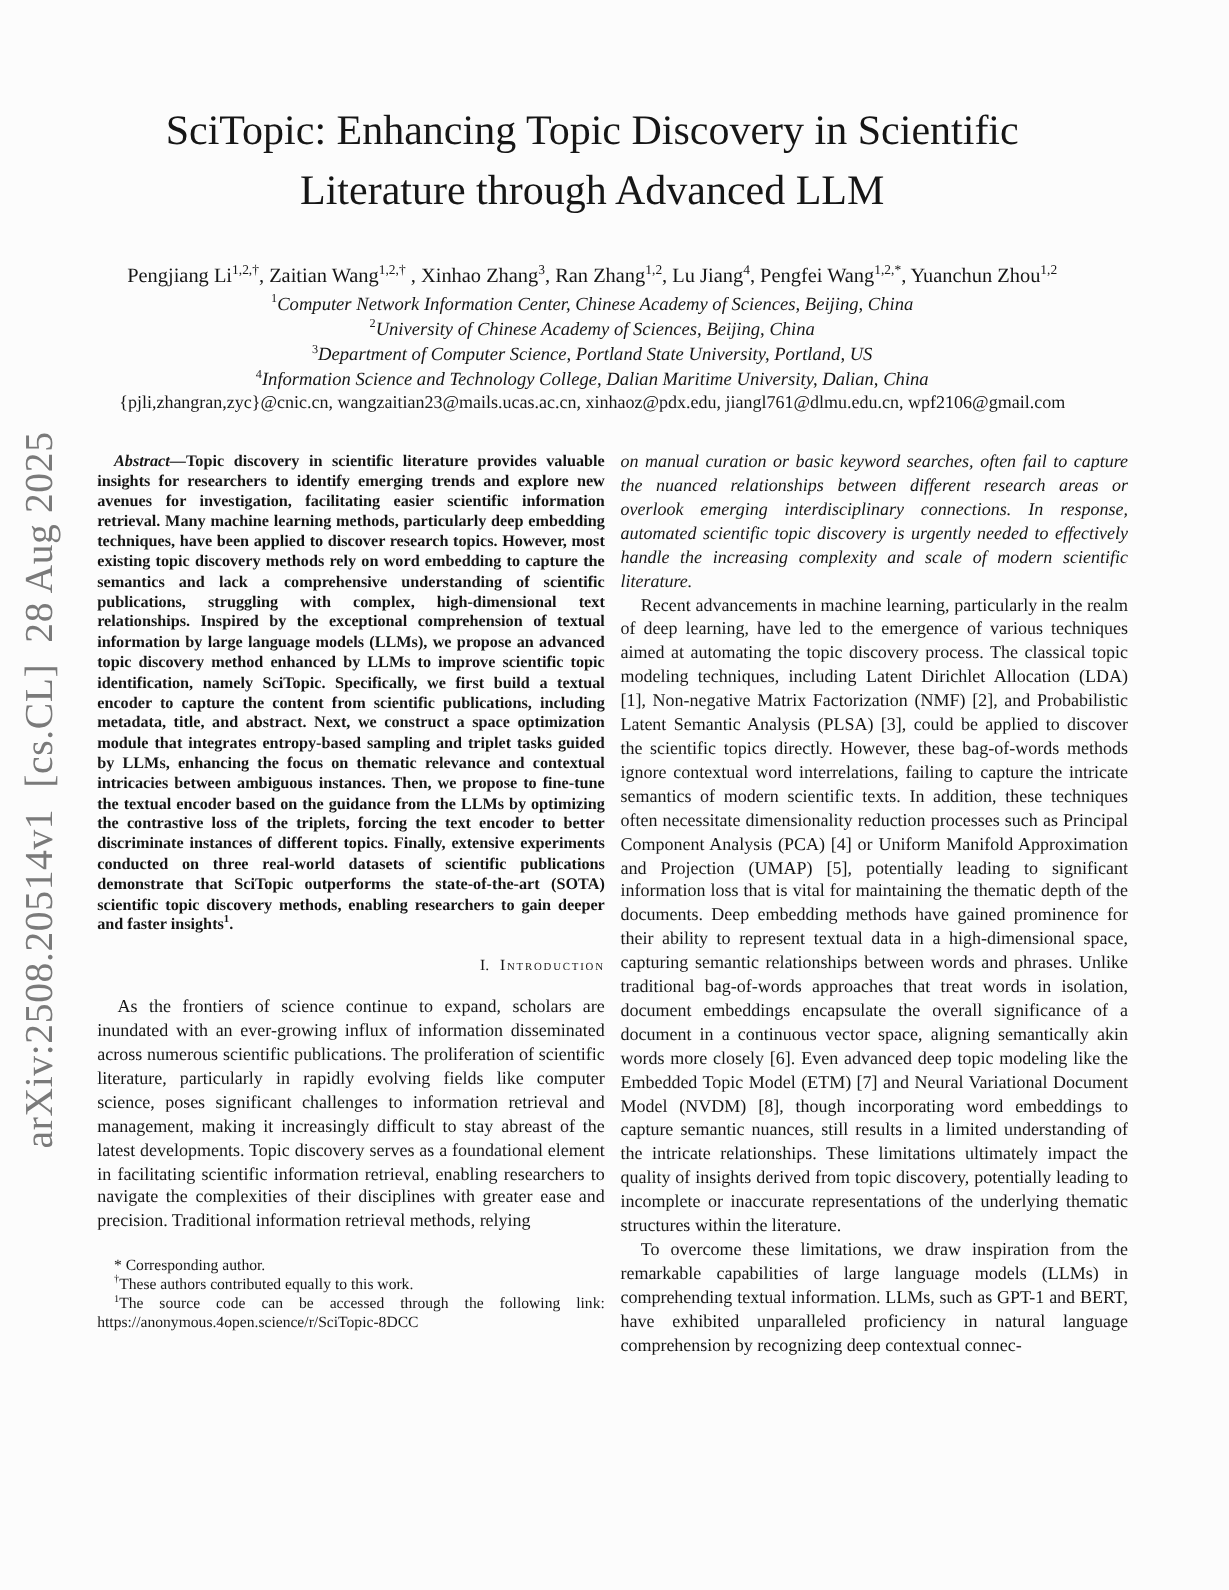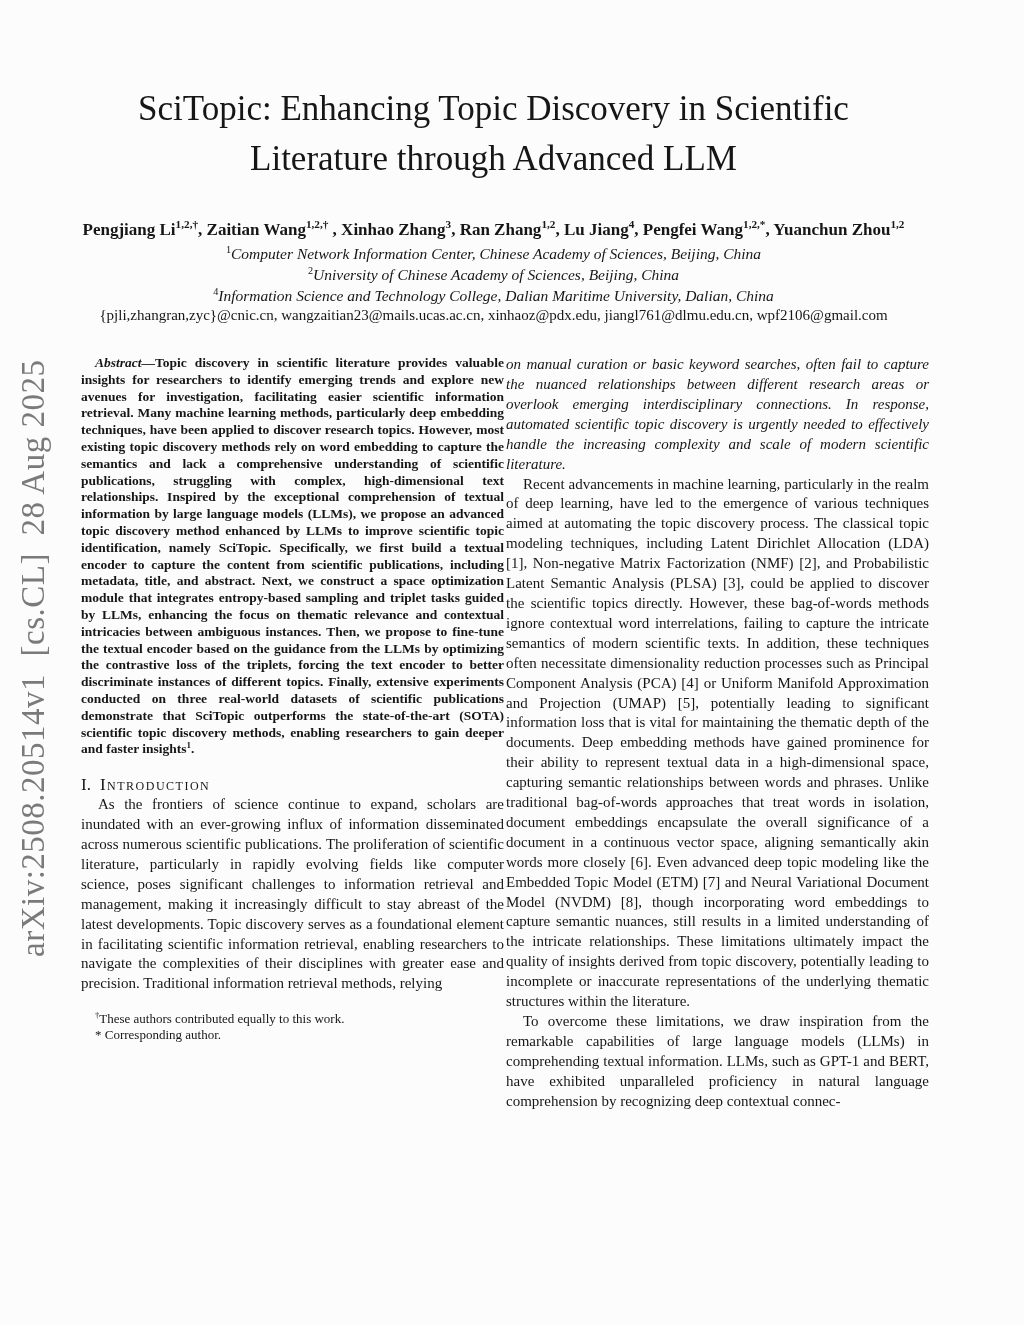--- a/index.html
+++ b/index.html
@@ -40,21 +40,20 @@
     text-align: center;
     line-height: 1.43;
     margin: 0 auto;
     max-width: 900px;
   }
   .authors-line {
     text-align: center;
     font-size: 17px;
     margin-top: 36px;
     white-space: nowrap;
-    font-weight: bold;
   }
   sup {
     font-size: 66%;
     line-height: 0;
     vertical-align: super;
   }
   .affiliations {
     text-align: center;
     font-size: 15.5px;
     line-height: 21px;
@@ -64,45 +63,45 @@
     font-style: italic;
     margin-top: 37px;
   }
   .emails-line {
     text-align: center;
     font-size: 15px;
     margin-top: 1px;
   }
   .columns {
     display: flex;
-    gap: 2px;
+    gap: 13px;
     margin-top: 31px;
   }
   .col {
     width: 423px;
     flex: 0 0 423px;
     text-align: justify;
     hyphens: auto;
     -webkit-hyphens: auto;
   }
   .abstract-par, .index-terms-par {
     font-size: 13.5px;
     font-weight: bold;
     line-height: 16.8px;
     text-indent: 14px;
     margin: 0;
   }
   .par-label {
     font-style: italic;
   }
   .section-heading {
-    text-align: left;
-    font-size: 17px;
+    text-align: right;
+    font-size: 13px;
     margin-top: 17px;
-    margin-bottom: 0;
+    margin-bottom: 18px;
     text-indent: 0;
   }
   .section-number {
     margin-right: 9px;
   }
   .smallcaps {
     font-variant: small-caps;
     letter-spacing: 1.5px;
   }
   .body-par {
@@ -156,39 +155,41 @@
     
       <span class="author"><span>Yuanchun Zhou</span><sup>1,2</sup><span></span></span>
     </div>
 
   <div class="affiliations">
 
       <div class="affiliation-line"><sup>1</sup><span class="affil-text">Computer Network Information Center, Chinese Academy of Sciences, Beijing, China</span></div>
 
       <div class="affiliation-line"><sup>2</sup><span class="affil-text">University of Chinese Academy of Sciences, Beijing, China</span></div>
 
+      <div class="affiliation-line"><sup>3</sup><span class="affil-text">Department of Computer Science, Portland State University, Portland, US</span></div>
 
       <div class="affiliation-line"><sup>4</sup><span class="affil-text">Information Science and Technology College, Dalian Maritime University, Dalian, China</span></div>
     </div>
 
   <div class="emails-line">{pjli,zhangran,zyc}@cnic.cn, wangzaitian23@mails.ucas.ac.cn, xinhaoz@pdx.edu, jiangl761@dlmu.edu.cn, wpf2106@gmail.com</div>
 
   <div class="columns">
 
     <div class="col">
       <p class="abstract-par"><span class="par-label">Abstract—</span><span>Topic discovery in scientific literature provides valuable insights for researchers to identify emerging trends and explore new avenues for investigation, facilitating easier scientific information retrieval. Many machine learning methods, particularly deep embedding techniques, have been applied to discover research topics. However, most existing topic discovery methods rely on word embedding to capture the semantics and lack a comprehensive understanding of scientific publications, struggling with complex, high-dimensional text relationships. Inspired by the exceptional comprehension of textual information by large language models (LLMs), we propose an advanced topic discovery method enhanced by LLMs to improve scientific topic identification, namely SciTopic. Specifically, we first build a textual encoder to capture the content from scientific publications, including metadata, title, and abstract. Next, we construct a space optimization module that integrates entropy-based sampling and triplet tasks guided by LLMs, enhancing the focus on thematic relevance and contextual intricacies between ambiguous instances. Then, we propose to fine-tune the textual encoder based on the guidance from the LLMs by optimizing the contrastive loss of the triplets, forcing the text encoder to better discriminate instances of different topics. Finally, extensive experiments conducted on three real-world datasets of scientific publications demonstrate that SciTopic outperforms the state-of-the-art (SOTA) scientific topic discovery methods, enabling researchers to gain deeper and faster insights</span><sup>1</sup><span>.</span></p>
 
 
       <div class="section-heading"><span class="section-number">I.</span><span class="smallcaps">Introduction</span></div>
 
       <p class="body-par">As the frontiers of science continue to expand, scholars are inundated with an ever-growing influx of information disseminated across numerous scientific publications. The proliferation of scientific literature, particularly in rapidly evolving fields like computer science, poses significant challenges to information retrieval and management, making it increasingly difficult to stay abreast of the latest developments. Topic discovery serves as a foundational element in facilitating scientific information retrieval, enabling researchers to navigate the complexities of their disciplines with greater ease and precision. Traditional information retrieval methods, relying</p>
 
       <div class="footnotes">
+        <p class="footnote"><span>*</span><span> Corresponding author.</span></p>
         <p class="footnote"><sup>†</sup><span>These authors contributed equally to this work.</span></p>
-        <p class="footnote"><span>*</span><span> Corresponding author.</span></p>
+        <p class="footnote"><sup>1</sup><span>The source code can be accessed through the following link: </span><span class="fn-url">https://anonymous.4open.science/r/SciTopic-8DCC</span></p>
       </div>
     </div>
 
     <div class="col">
       <p class="body-par no-indent">on manual curation or basic keyword searches, often fail to capture the nuanced relationships between different research areas or overlook emerging interdisciplinary connections. In response, automated scientific topic discovery is urgently needed to effectively handle the increasing complexity and scale of modern scientific literature.</p>
       <p class="body-par">Recent advancements in machine learning, particularly in the realm of deep learning, have led to the emergence of various techniques aimed at automating the topic discovery process. The classical topic modeling techniques, including Latent Dirichlet Allocation (LDA) [1], Non-negative Matrix Factorization (NMF) [2], and Probabilistic Latent Semantic Analysis (PLSA) [3], could be applied to discover the scientific topics directly. However, these bag-of-words methods ignore contextual word interrelations, failing to capture the intricate semantics of modern scientific texts. In addition, these techniques often necessitate dimensionality reduction processes such as Principal Component Analysis (PCA) [4] or Uniform Manifold Approximation and Projection (UMAP) [5], potentially leading to significant information loss that is vital for maintaining the thematic depth of the documents. Deep embedding methods have gained prominence for their ability to represent textual data in a high-dimensional space, capturing semantic relationships between words and phrases. Unlike traditional bag-of-words approaches that treat words in isolation, document embeddings encapsulate the overall significance of a document in a continuous vector space, aligning semantically akin words more closely [6]. Even advanced deep topic modeling like the Embedded Topic Model (ETM) [7] and Neural Variational Document Model (NVDM) [8], though incorporating word embeddings to capture semantic nuances, still results in a limited understanding of the intricate relationships. These limitations ultimately impact the quality of insights derived from topic discovery, potentially leading to incomplete or inaccurate representations of the underlying thematic structures within the literature.</p>
       <p class="body-par">To overcome these limitations, we draw inspiration from the remarkable capabilities of large language models (LLMs) in comprehending textual information. LLMs, such as GPT-1 and BERT, have exhibited unparalleled proficiency in natural language comprehension by recognizing deep contextual connec-</p>
     </div>
 
   </div>

